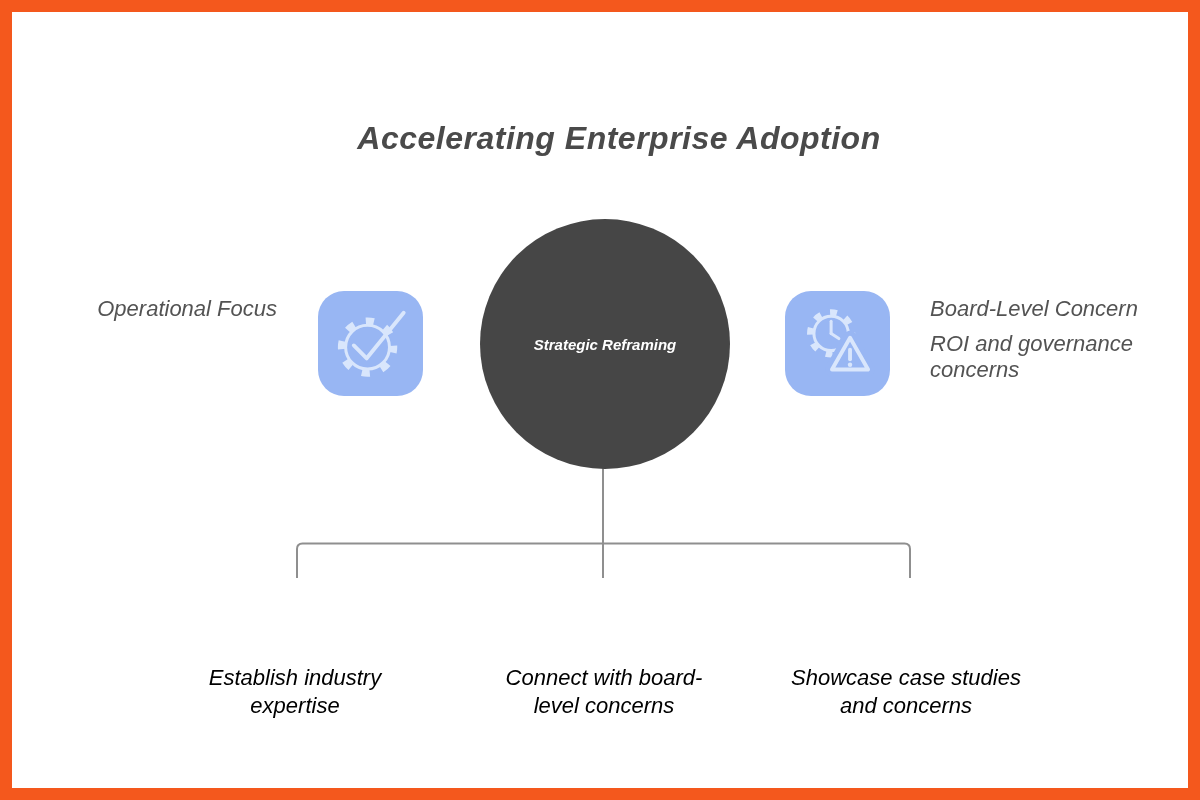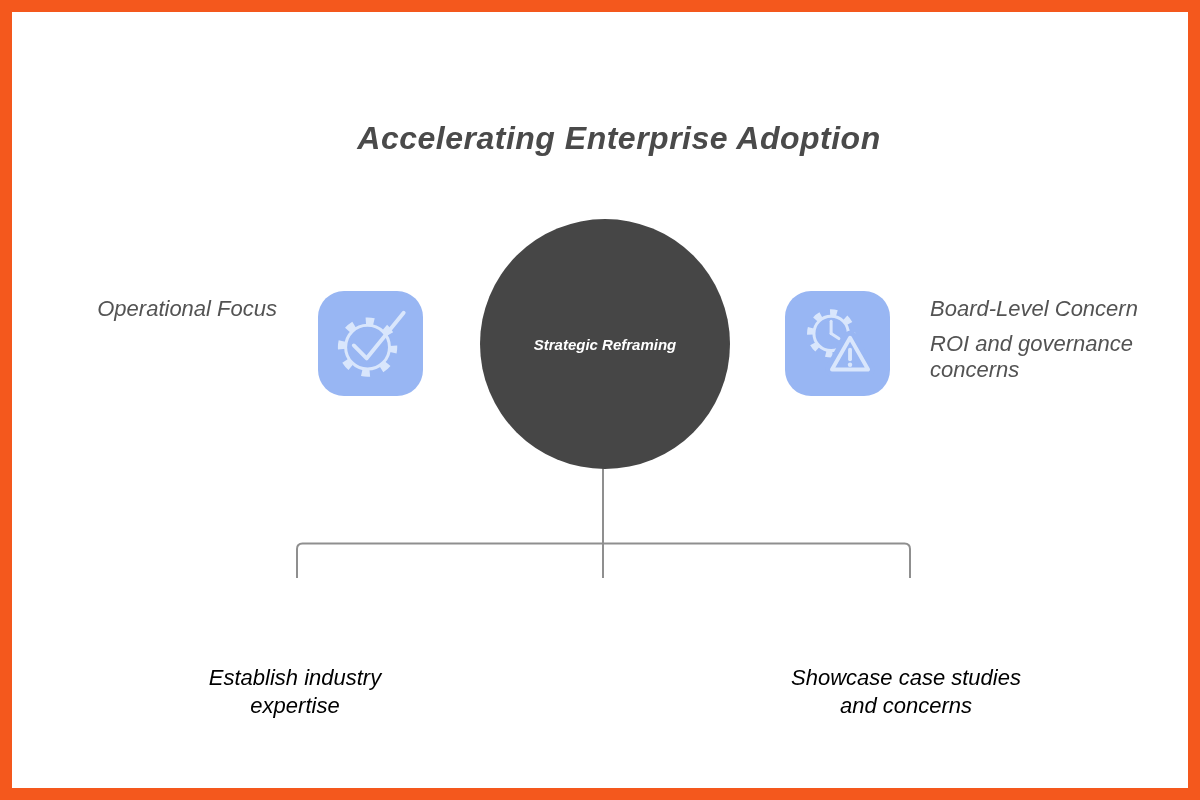--- a/index.html
+++ b/index.html
@@ -141,15 +141,16 @@
       </svg>
     </span>
   </div>
 
   <div class="side-text right">
     <div>Board-Level Concern</div>
     <div>ROI and governance concerns</div>
   </div>
 
   <div class="branch-label b1">Establish industry expertise</div>
+  <div class="branch-label b2">Connect with board-level concerns</div>
   <div class="branch-label b3">Showcase case studies and concerns</div>
 
 </div>
 
 </body></html>

